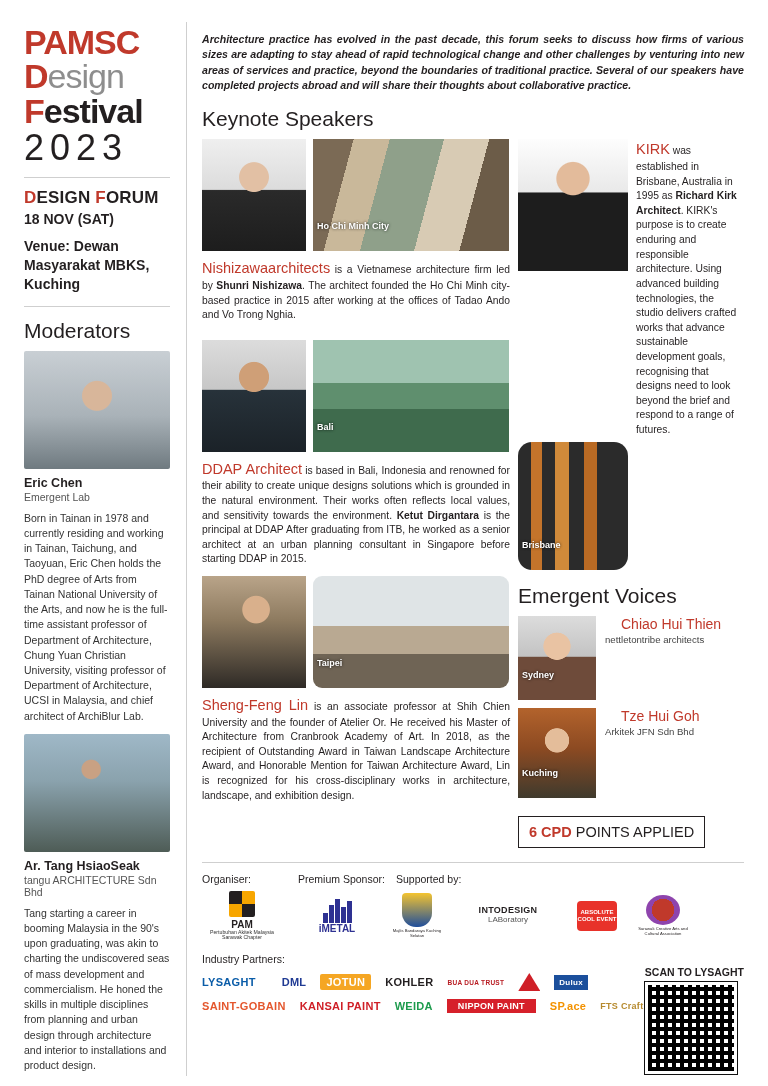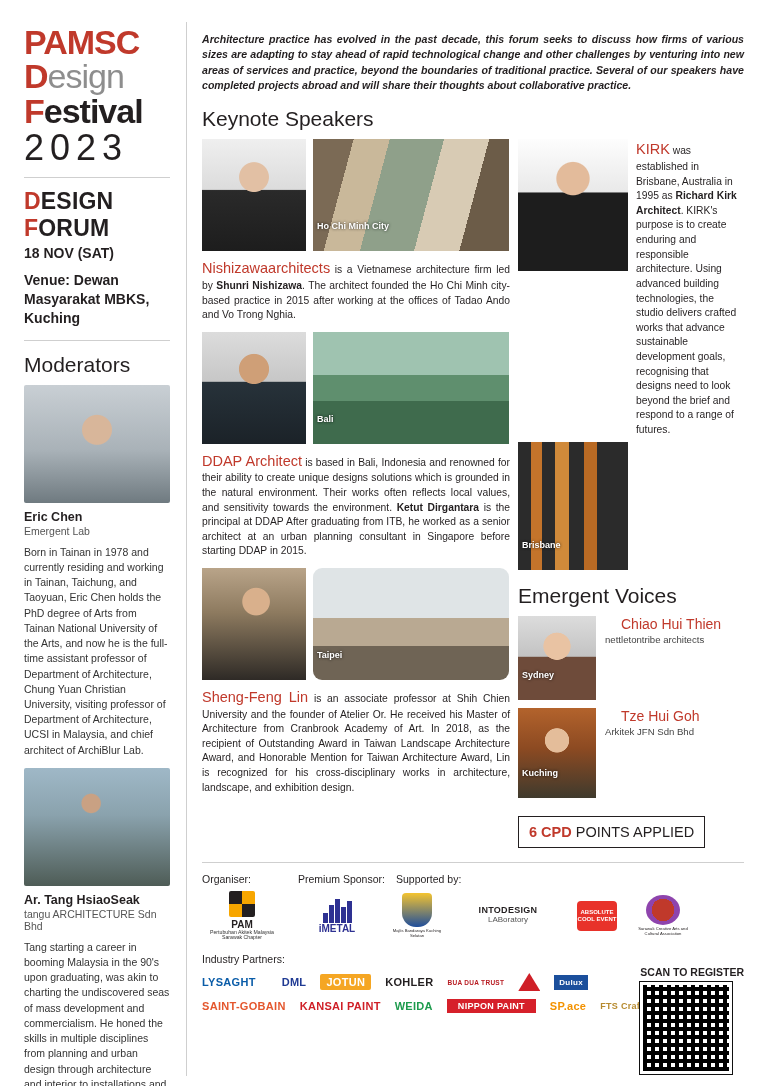--- a/index.html
+++ b/index.html
@@ -16,21 +16,21 @@
   .logo{margin-top:4px;line-height:0.95;}
   .logo .l1{font-size:34px;font-weight:700;letter-spacing:-1px;}
   .logo .l1 .red{color:#c0392b;}
   .logo .l2{font-size:34px;font-weight:700;letter-spacing:-1px;margin-top:2px;}
   .logo .l2 .red{color:#c0392b;}
   .logo .l2 .grey{color:#8e8e8e;font-weight:400;}
   .logo .l3{font-size:34px;font-weight:700;letter-spacing:-1px;margin-top:2px;}
   .logo .l3 .red{color:#c0392b;}
   .logo .year{font-size:36px;font-weight:400;letter-spacing:6px;margin-top:4px;color:#231f20;}
   .rule{border:0;border-top:1px solid #cfcfcf;margin:12px 0 10px 0;}
-  .forum-title{font-size:23px;font-weight:700;color:#231f20;letter-spacing:.2px;}
+  .forum-title{font-size:17px;font-weight:700;color:#231f20;letter-spacing:.2px;}
   .forum-title .cap{color:#c0392b;}
   .forum-date{font-size:14px;font-weight:700;margin-top:3px;}
   .venue{font-size:14px;font-weight:700;margin-top:10px;line-height:1.35;}
   .mod-h{font-size:21px;font-weight:400;margin:12px 0 8px 0;}
   .portrait{width:100%;display:block;border-radius:2px;}
   .p-eric{height:118px;background:
       radial-gradient(circle at 50% 38%, #d8b69a 0 14%, rgba(0,0,0,0) 15%),
       linear-gradient(#c9cfd4,#a9b2b8 55%,#6f7a80);}
   .p-tang{height:118px;background:
       radial-gradient(circle at 46% 30%, #c9a183 0 8%, rgba(0,0,0,0) 9%),
@@ -63,21 +63,21 @@
       #56815f;}
   .img-sheng{width:104px;height:112px;background:
       radial-gradient(circle at 52% 30%, #d9b08c 0 14%, rgba(0,0,0,0) 15%),
       linear-gradient(#b9a489,#8d7a5f 40%,#2e2a26);}
   .img-taipei{width:196px;height:112px;background:
       linear-gradient(#dfe4e6 0 45%,#b9a992 45% 70%,#6f6455 70%); border-radius: 9px;}
   .img-kirk{width:110px;height:132px;background:
       radial-gradient(circle at 50% 30%, #e3bb9b 0 15%, rgba(0,0,0,0) 16%),
       linear-gradient(#fdfdfd,#e9e9e9 40%,#1d1d1d 41%);}
   .img-brisbane{width:110px;height:128px;background:
-      linear-gradient(90deg,#2b2b2b 0 12%,#c4742b 12% 22%,#2b2b2b 22% 34%,#d08a3a 34% 46%,#2b2b2b 46% 60%,#b96a24 60% 72%,#2b2b2b 72%);}
+      linear-gradient(90deg,#2b2b2b 0 12%,#c4742b 12% 22%,#2b2b2b 22% 34%,#d08a3a 34% 46%,#2b2b2b 46% 60%,#b96a24 60% 72%,#2b2b2b 72%); border-radius: 14px;}
   .img-chiao{width:78px;height:84px;background:
       radial-gradient(circle at 50% 36%, #e9c3a3 0 20%, rgba(0,0,0,0) 21%),
       linear-gradient(#dcdcdc,#c3c3c3 48%,#6e4b3a 49%);}
   .img-tze{width:78px;height:90px;background:
       radial-gradient(circle at 50% 36%, #e4bd9a 0 17%, rgba(0,0,0,0) 18%),
       linear-gradient(#b3632c,#8c4a22 45%,#3f3a2d);}
   .para{font-size:10.3px;line-height:1.42;text-align:justify;margin-top:7px;color:#231f20;}
   .org{color:#c0392b;font-size:14.5px;font-weight:400;}
   .b{font-weight:700;}
   .kirk-col{font-size:10.3px;line-height:1.42;margin-top:0;}
@@ -186,21 +186,21 @@
             <div class="imgbox img-nishi"></div>
             <div class="imgbox img-hcmc">
               <span class="cap-tag">Ho Chi Minh City</span>
             </div>
           </div>
           <div class="para">
             <span class="org">Nishizawaarchitects</span><span> is a Vietnamese architecture firm led by </span><span class="b">Shunri Nishizawa</span><span>. The architect founded the Ho Chi Minh city-based practice in 2015 after working at the offices of Tadao Ando and Vo Trong Nghia.</span>
           </div>
         </div>
 
-        <div style="margin-top:9px">
+        <div style="margin-top:17px">
           <div class="row">
             <div class="imgbox img-ddap"></div>
             <div class="imgbox img-bali">
               <span class="cap-tag">Bali</span>
             </div>
           </div>
           <div class="para">
             <span class="org">DDAP Architect</span><span> is based in Bali, Indonesia and renowned for their ability to create unique designs solutions which is grounded in the natural environment. Their works often reflects local values, and sensitivity towards the environment. </span><span class="b">Ketut Dirgantara</span><span> is the principal at DDAP After graduating from ITB, he worked as a senior architect at an urban planning consultant in Singapore before starting DDAP in 2015.</span>
           </div>
         </div>
@@ -316,18 +316,18 @@
         <span class="part saint">SAINT-GOBAIN</span>
         <span class="part kansai">KANSAI PAINT</span>
         <span class="part weida">WEIDA</span>
         <span class="part nippon">NIPPON PAINT</span>
         <span class="part space">SP.ace</span>
         <span class="part fts">FTS Crafting</span>
       </div>
     </div>
 
     <div class="scan-wrap">
-      <div class="scan-label">SCAN TO REGISTER</div>
+      <div class="scan-label">SCAN TO LYSAGHT</div>
       <div class="qr"></div>
     </div>
 
   </div>
 </div>
 
 </body></html>

